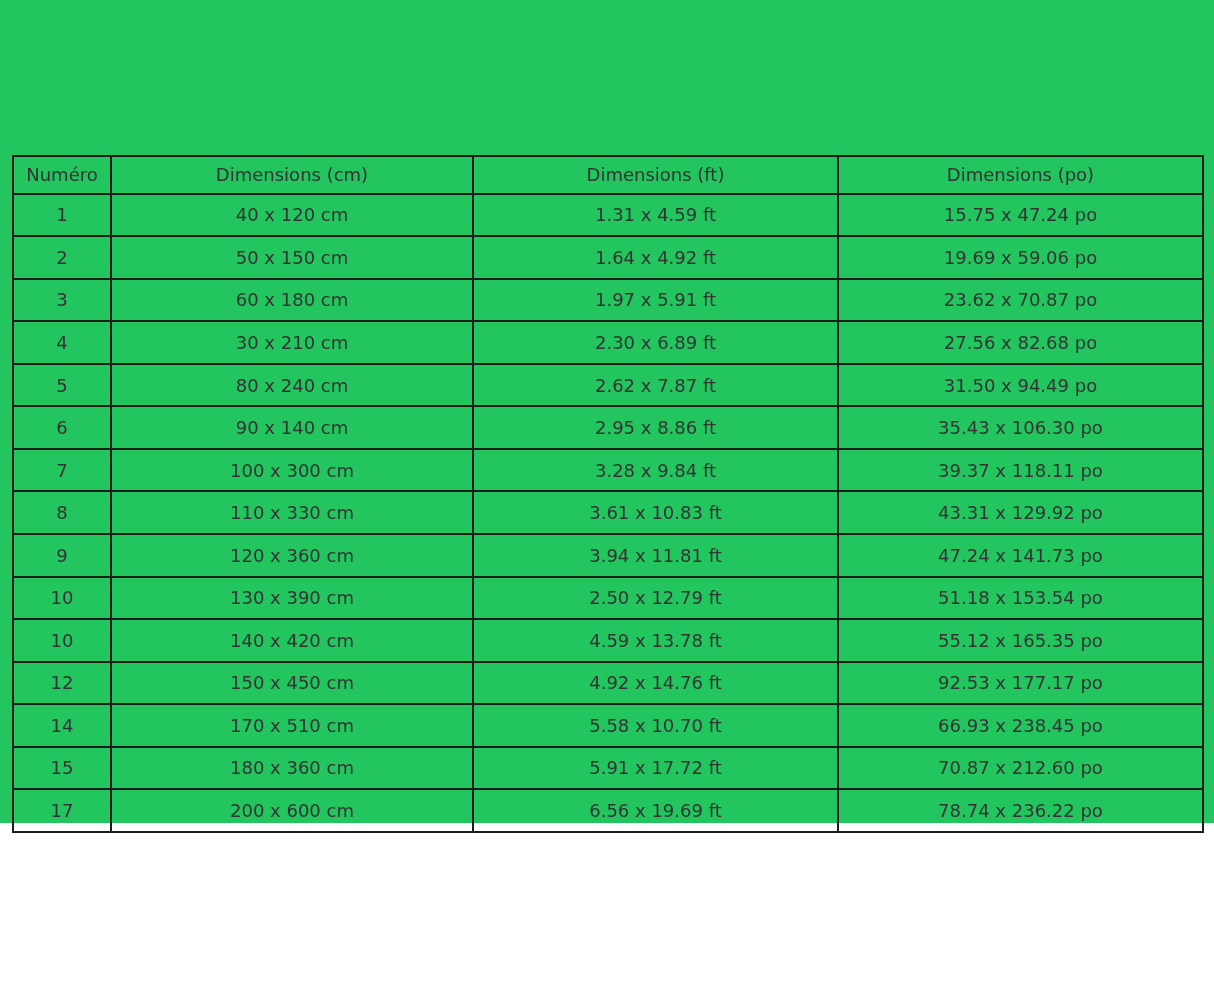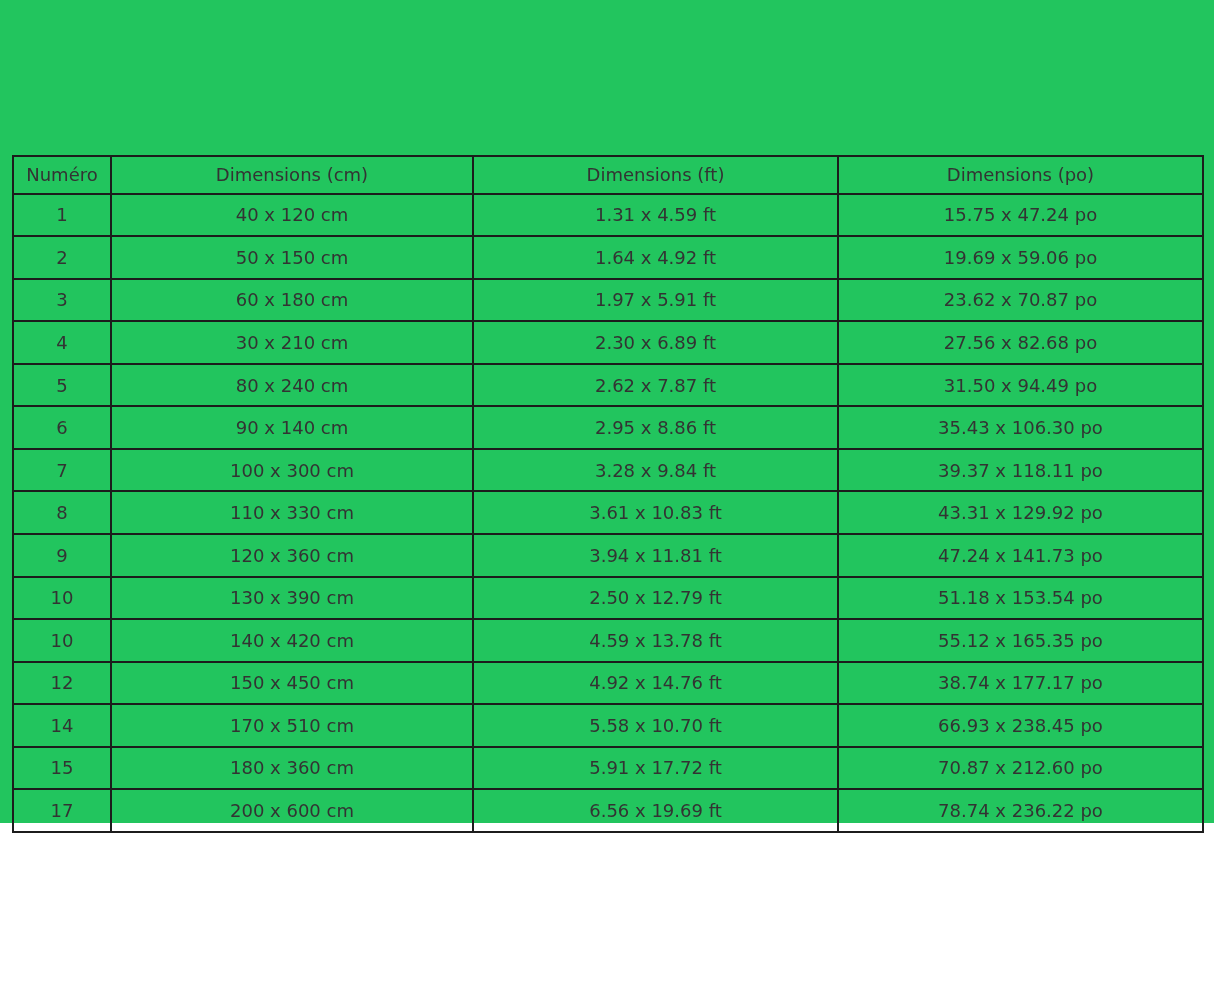--- a/index.html
+++ b/index.html
@@ -128,21 +128,21 @@
         <tr>
     <td>10</td>
     <td>140 x 420 cm</td>
     <td>4.59 x 13.78 ft</td>
     <td>55.12 x 165.35 po</td>
   </tr>
         <tr>
     <td>12</td>
     <td>150 x 450 cm</td>
     <td>4.92 x 14.76 ft</td>
-    <td>38.74 x 177.17 po</td>
+    <td>92.53 x 177.17 po</td>
   </tr>
         <tr>
     <td>14</td>
     <td>170 x 510 cm</td>
     <td>5.58 x 10.70 ft</td>
     <td>66.93 x 238.45 po</td>
   </tr>
         <tr>
     <td>15</td>
     <td>180 x 360 cm</td>

